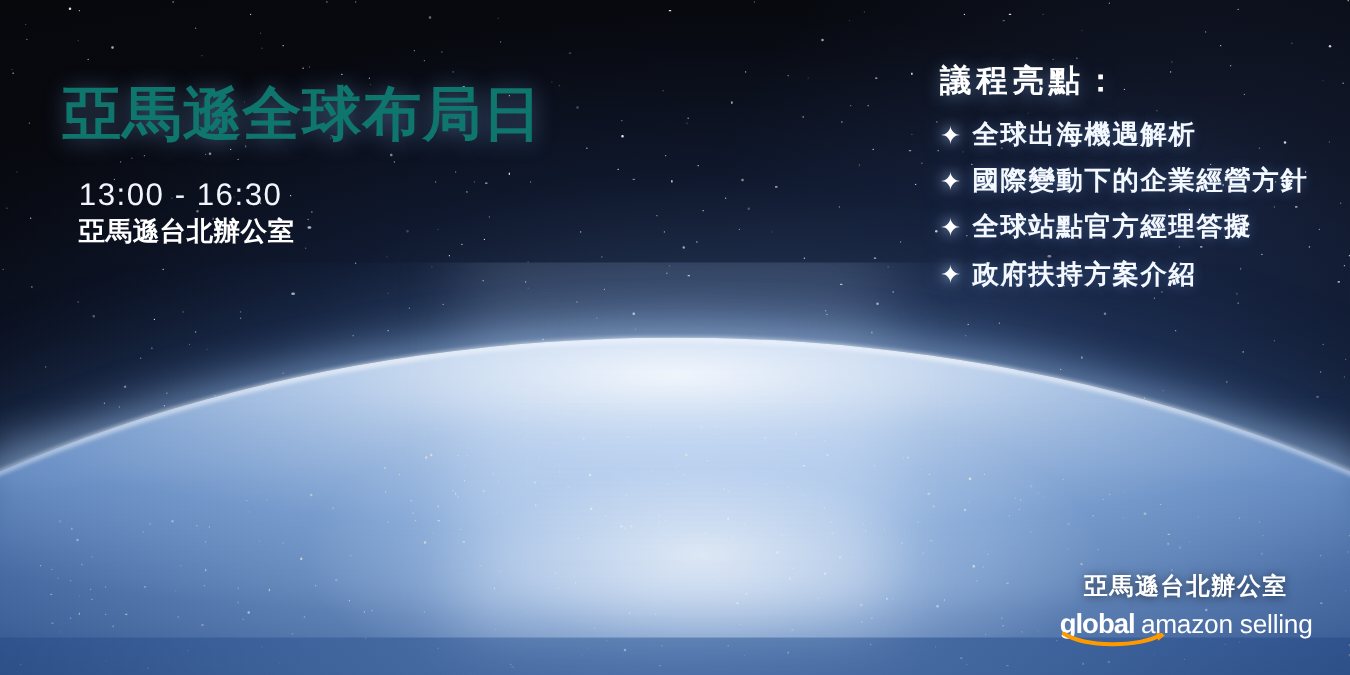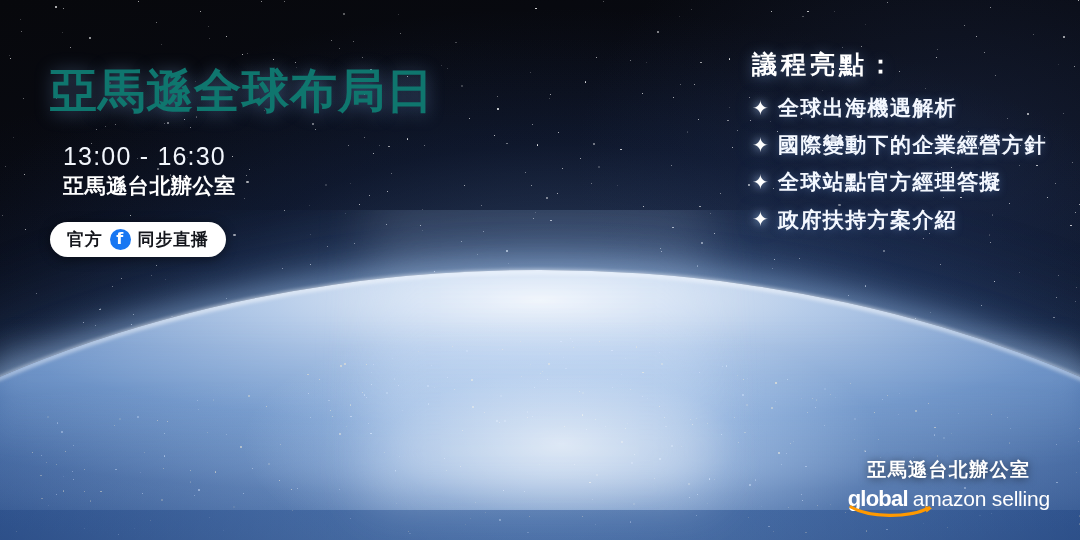--- a/index.html
+++ b/index.html
@@ -739,25 +739,20 @@
   <div class="left">
     <div class="title">亞馬遜全球布局日</div>
 
     <div class="datarow">
       <div class="datemeta">
         <div class="time">13:00 - 16:30</div>
         <div class="venue">亞馬遜台北辦公室</div>
       </div>
     </div>
 
-    <div class="live-pill">
-      <span>官方</span>
-      <span class="fb"></span>
-      <span>同步直播</span>
-    </div>
   </div>
 
   <div class="right">
     <div class="agenda-head">議程亮點：</div>
     <div class="agenda-list">
       <div class="agenda-item">
         <span class="spark">✦</span>
         <span class="agenda-text">全球出海機遇解析</span>
       </div>
       <div class="agenda-item">

